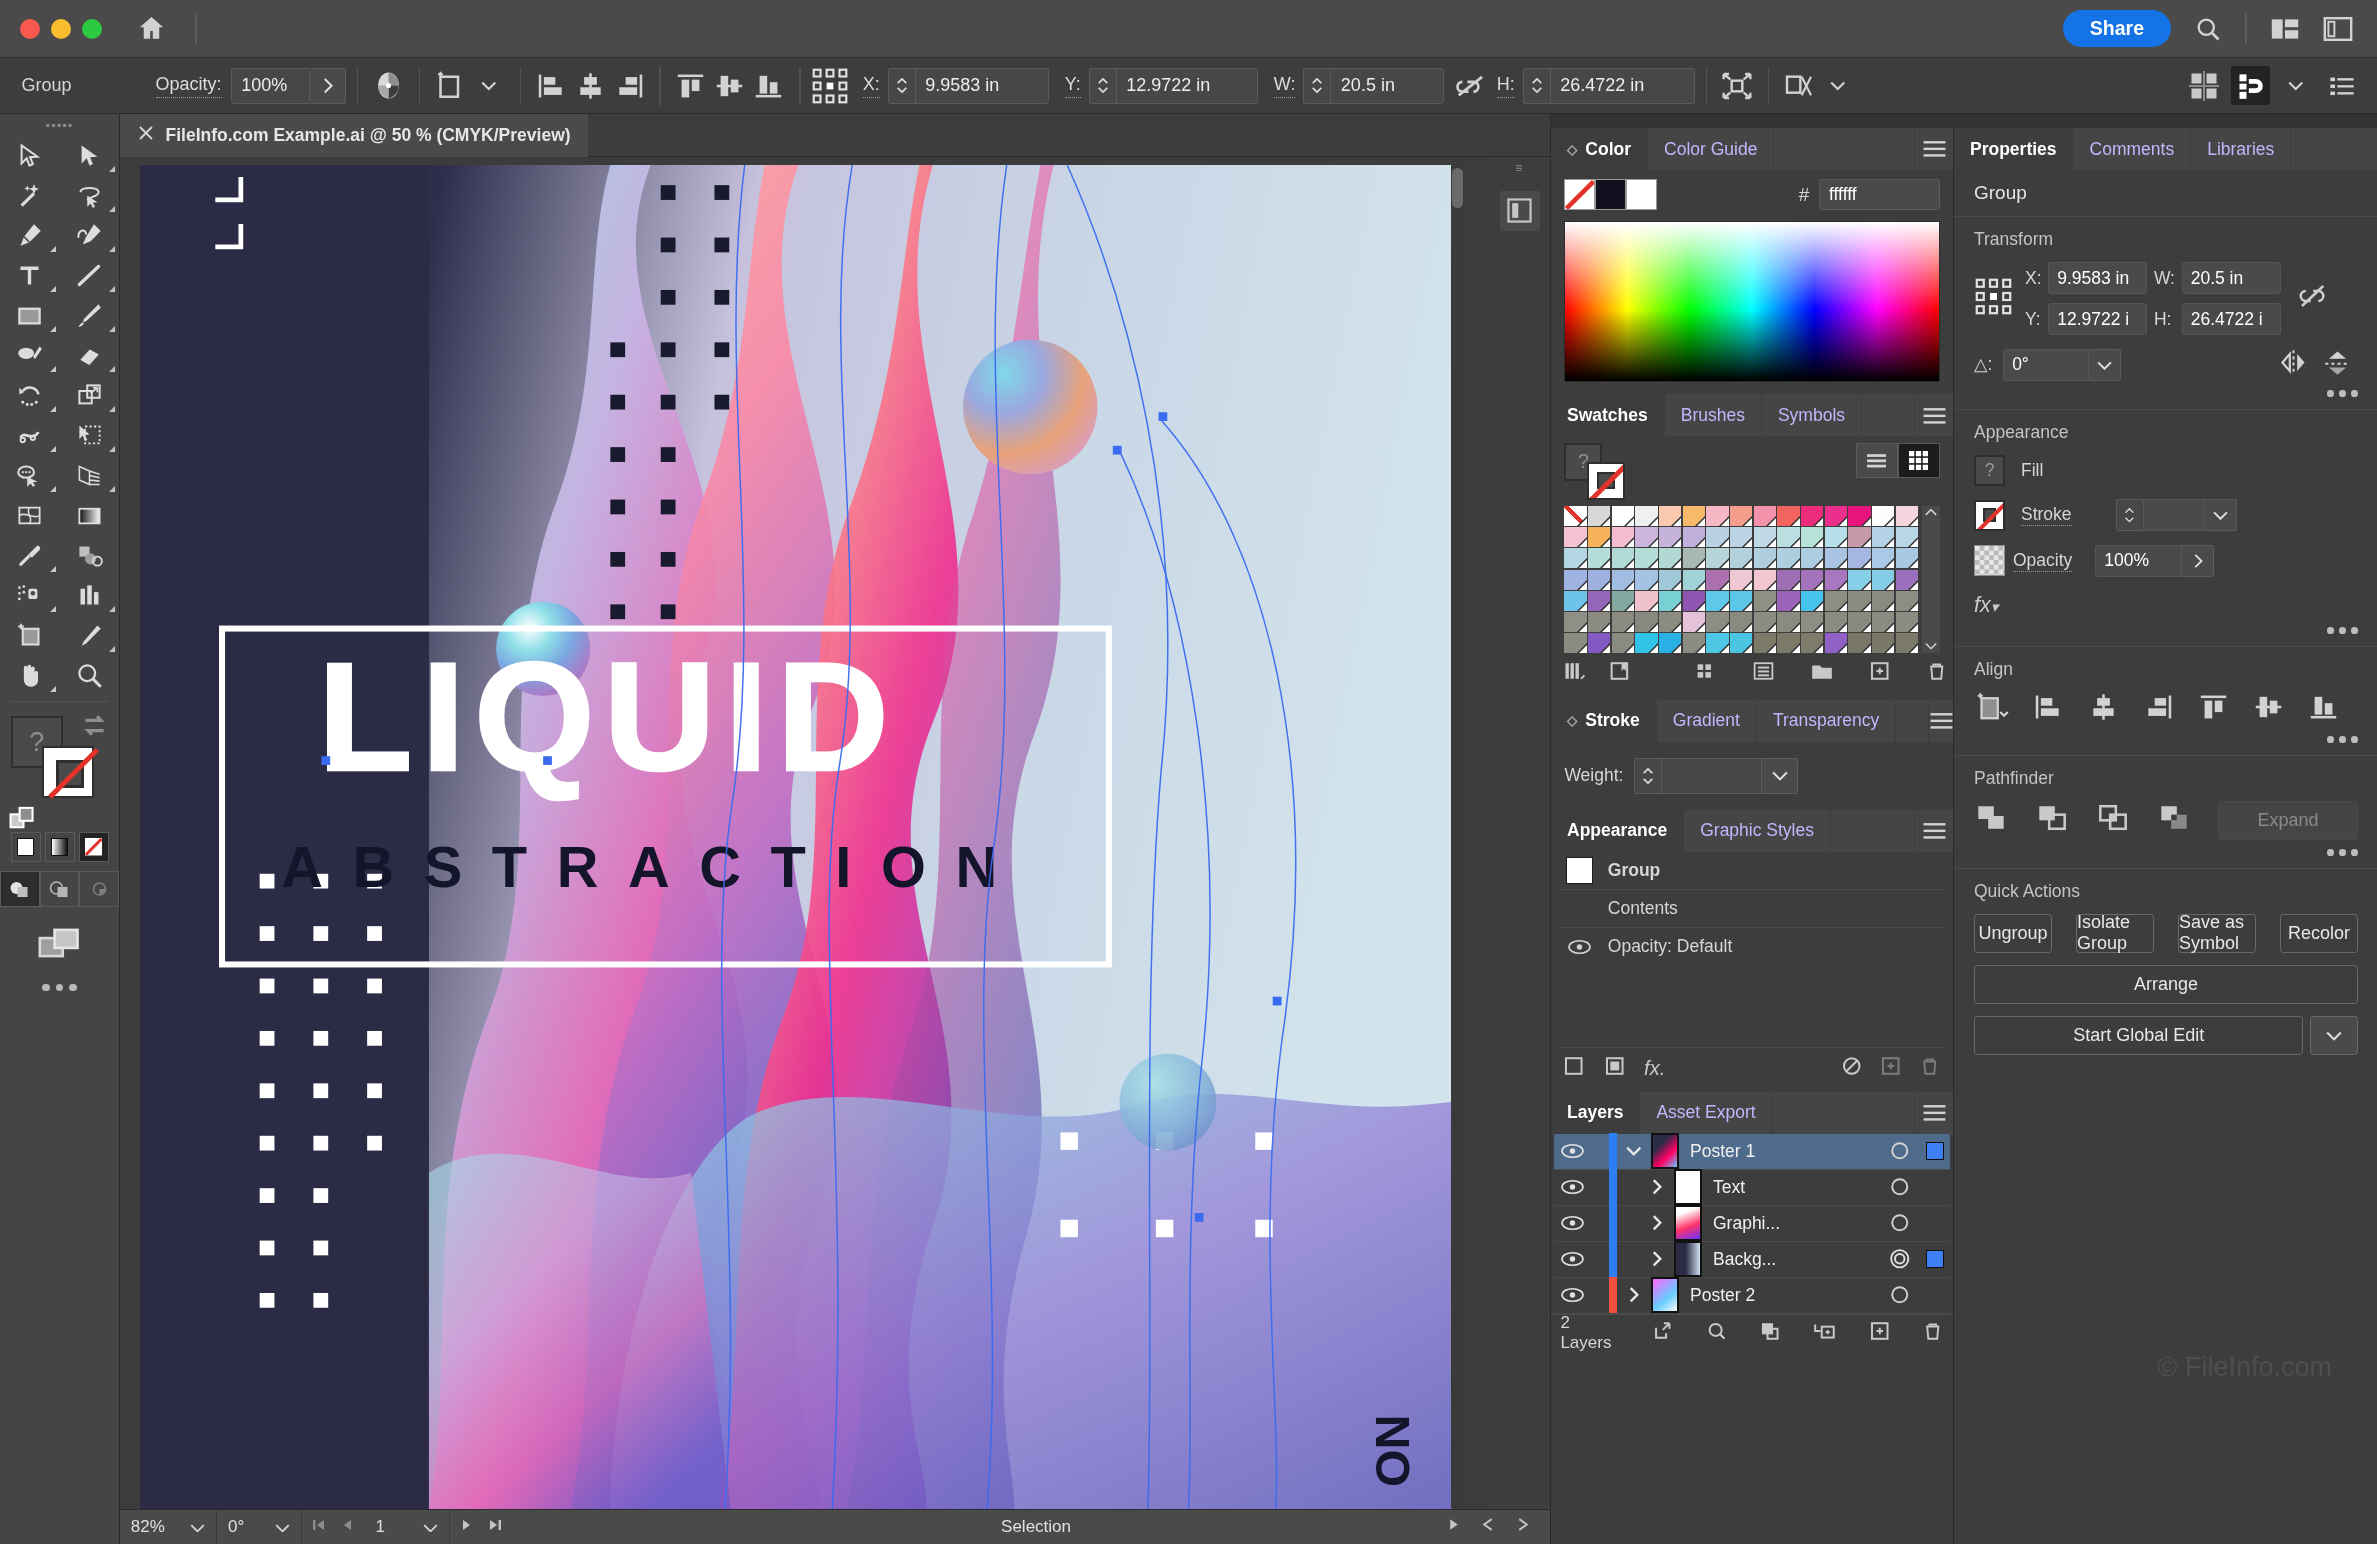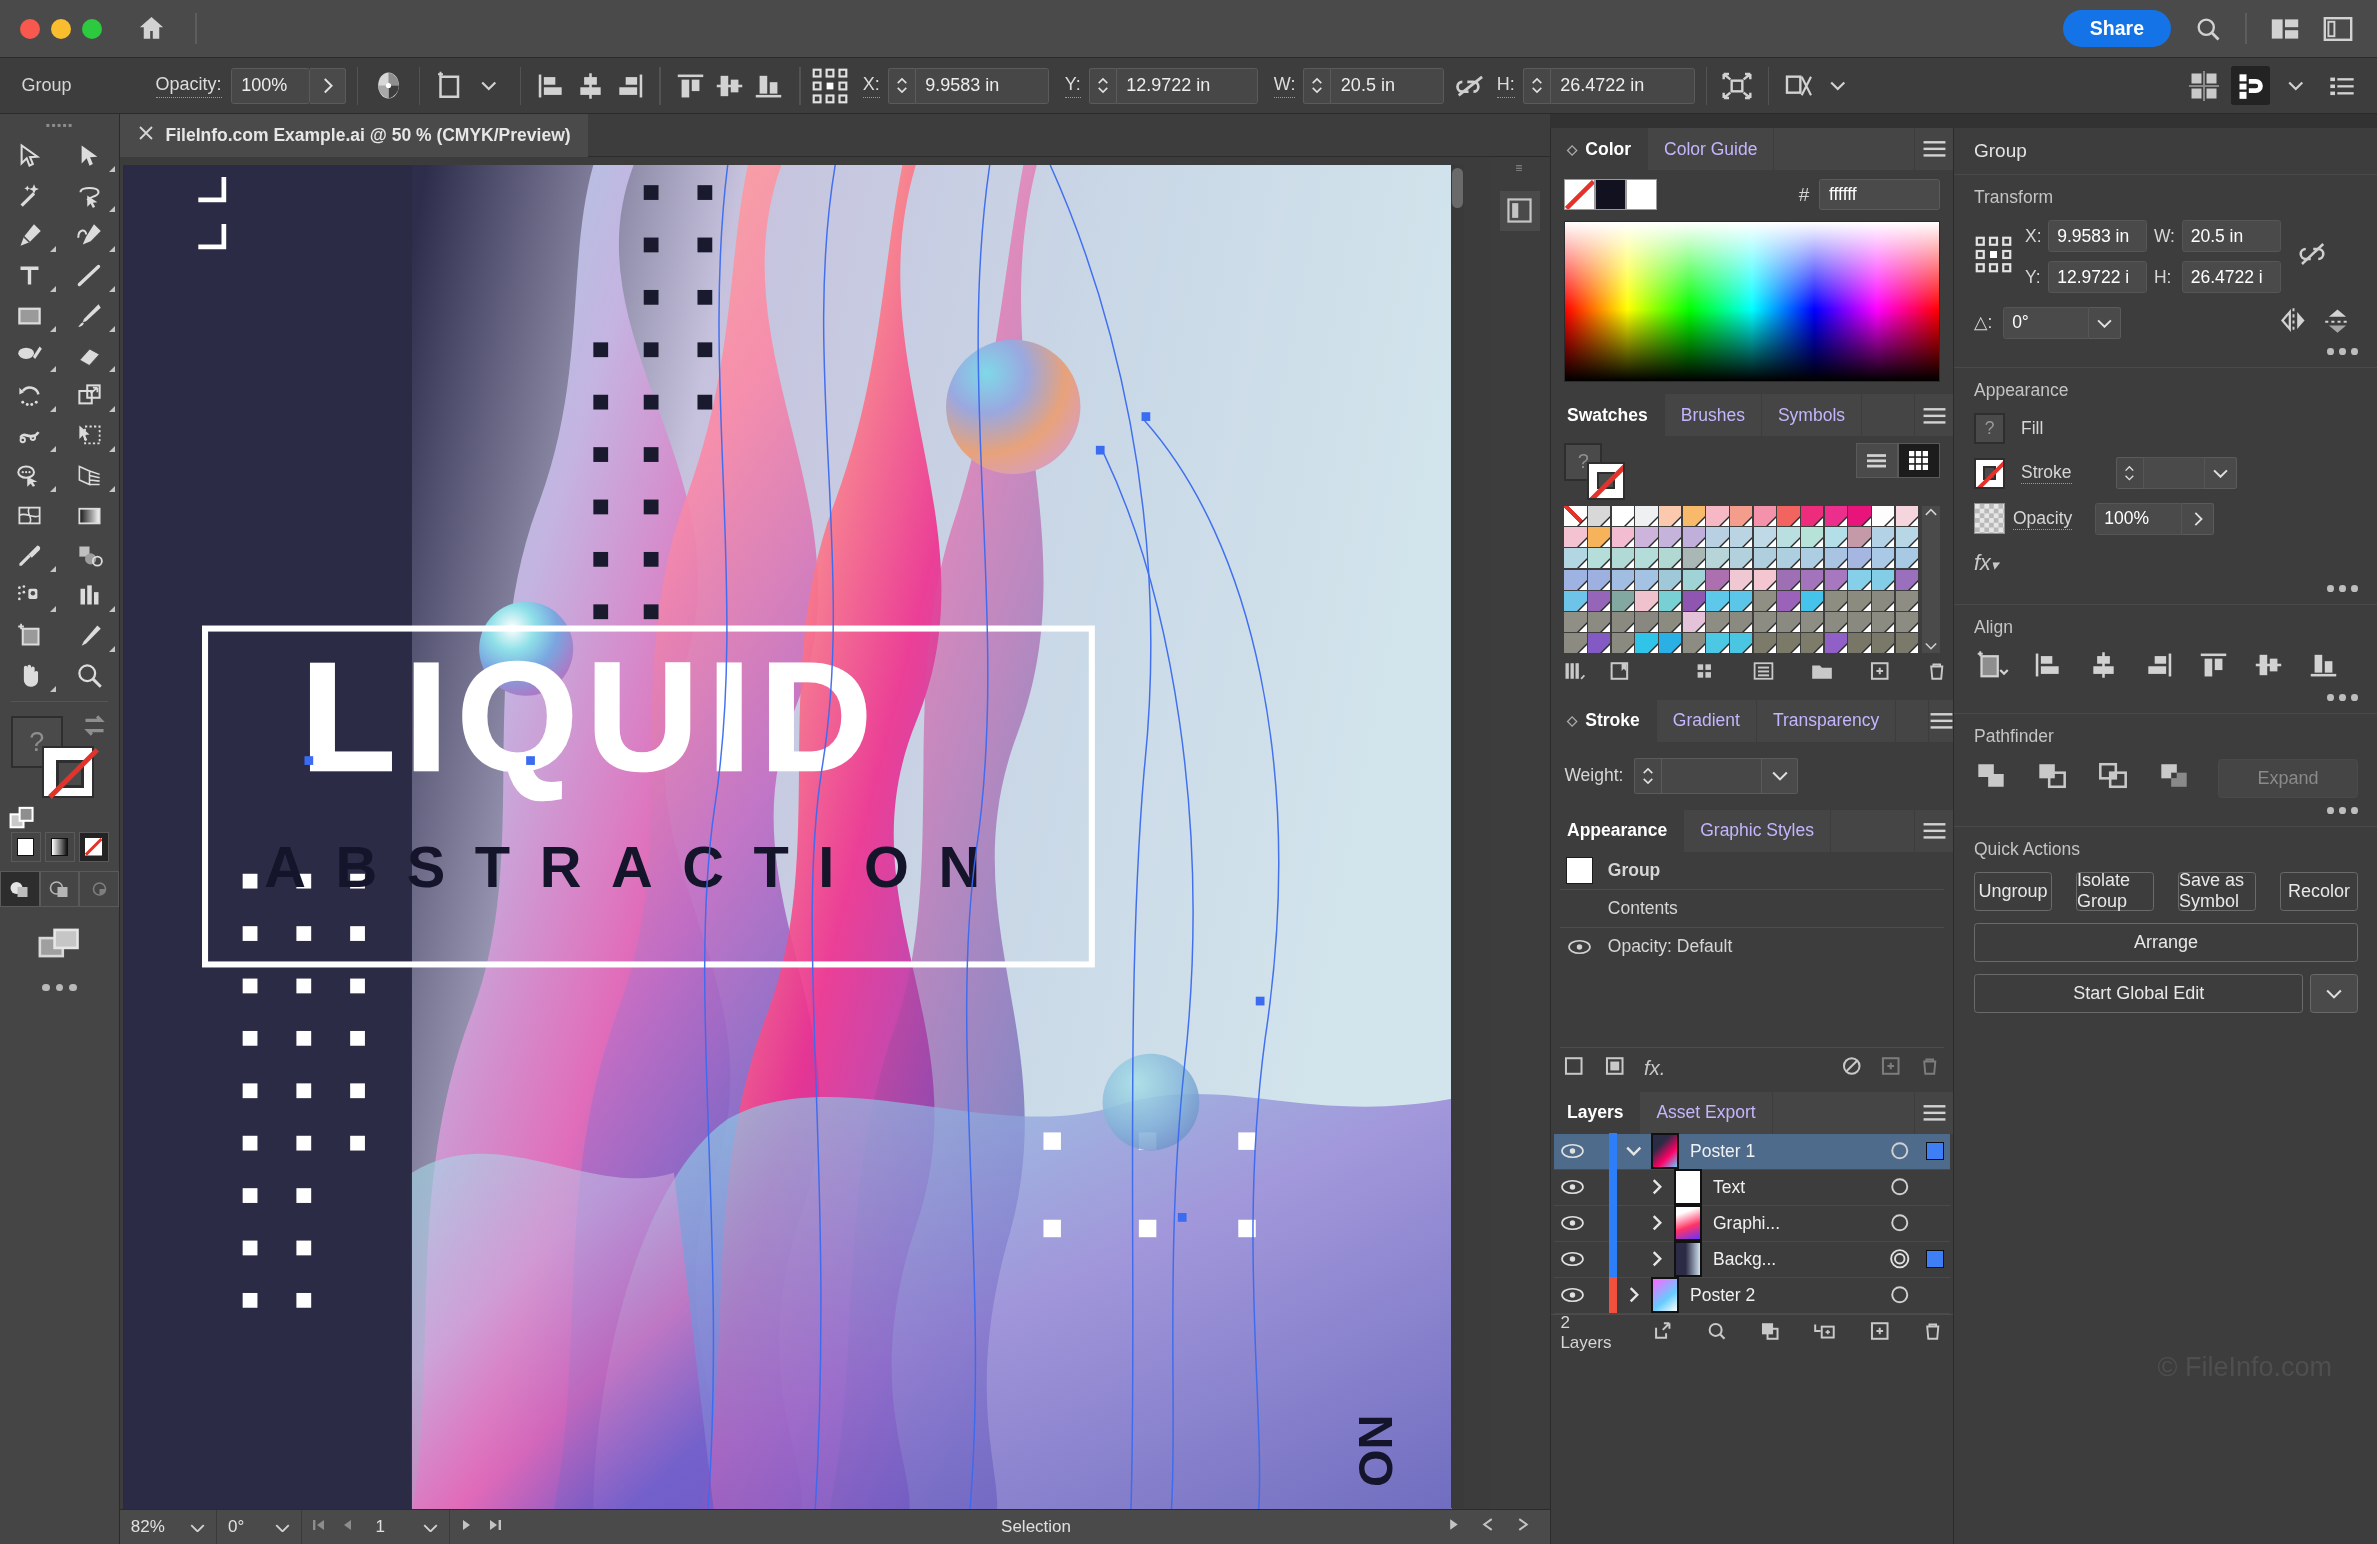--- a/index.html
+++ b/index.html
@@ -65,21 +65,21 @@
   .scrmode { display:flex; justify-content:center; margin-top:17.5px; }
   .dots3 { display:flex; justify-content:center; gap:6px; margin-top:23px; }
   .dots3 i { width:7.4px;height:7.4px;border-radius:50%;background:#b9b9b9;display:block; }
 
   
   .doctab { position:absolute; left:120px; top:114px; width:1430px; height:43px; background:#3d3d3d; border-bottom:0.7px solid #2b2b2b;}
   .tabitem { display:inline-flex; align-items:center; height:43px; padding:0 17.5px; background:#4a4a4a; gap:12px; font-size:17.5px; color:#e6e6e6; font-weight:bold;}
 
   
   .canvaswrap { position:absolute; left:120px; top:157px; width:1430px; bottom:0; background:#3c3c3c; }
-  .artboard { position:absolute; left:3px; top:8px; width:1329px; height:1349px; overflow:hidden; background:#2b2b45; }
+  .artboard { position:absolute; left:20px; top:8px; width:1329px; height:1349px; overflow:hidden; background:#2b2b45; }
   .cv-right-strip { position:absolute; right:0; top:0; width:98px; bottom:0; background:#3c3c3c; }
   .vscroll { position:absolute; right:86px; top:6.7px; width:13.4px; height:1344px; background:#3a3a3a; }
   .vthumb { position:absolute; right:87px; top:10.8px; width:10.8px; height:40px; background:#6a6a6a; border-radius:5.4px;}
   .statusbar { position:absolute; left:120px; bottom:0; width:1430px; height:35px; background:#4a4a4a; border-top:0.7px solid #2b2b2b;
                display:flex; align-items:center; font-size:17px; color:#e0e0e0; }
   .sb-field { display:flex; align-items:center; height:35px; padding:0 10.8px; border-right:0.7px solid #3a3a3a; }
   .sb-nav { display:flex; align-items:center; gap:12px; padding:0 9.4px; }
 
   
   .dock-strip { position:absolute; left:1490px; top:157px; width:59px; bottom:35px; background:#3d3d3d; }
@@ -1452,20 +1452,32 @@
           <rect x="2" y="2" width="14" height="14" fill="none" stroke="#c9c9c9" stroke-width="1.8"></rect>
           <path d="M9 6 v6 M6 9 h6" stroke="#c9c9c9" stroke-width="1.8"></path>
         </svg></span>
     <span style="margin-left:32px"><svg width="21.5" height="20" viewBox="0 0 18 18">
           <path d="M4 5 h10 l-1 11 H5 Z M6 5 V3 h6 v2" fill="none" stroke="#c9c9c9" stroke-width="1.7"></path>
         </svg></span>
   </div>
 </div>
 
 <div class="proppanel">
+  <div class="ptabs">
+    <div class="ptab active">
+        <span>Properties</span>
+      </div>
+    <div class="ptab">
+        <span>Comments</span>
+      </div>
+    <div class="ptab">
+        <span>Libraries</span>
+      </div>
+    <div class="ptab filler"></div>
+  </div>
 
   <div class="prop-sec">
     <div style="font-size:19px;color:#e4e4e4;">Group</div>
   </div>
 
   <div class="prop-sec">
     <div class="sec-title">Transform</div>
     <div class="tfgrid">
       <div>
         <svg width="39" height="39" viewBox="0 0 28 28">

